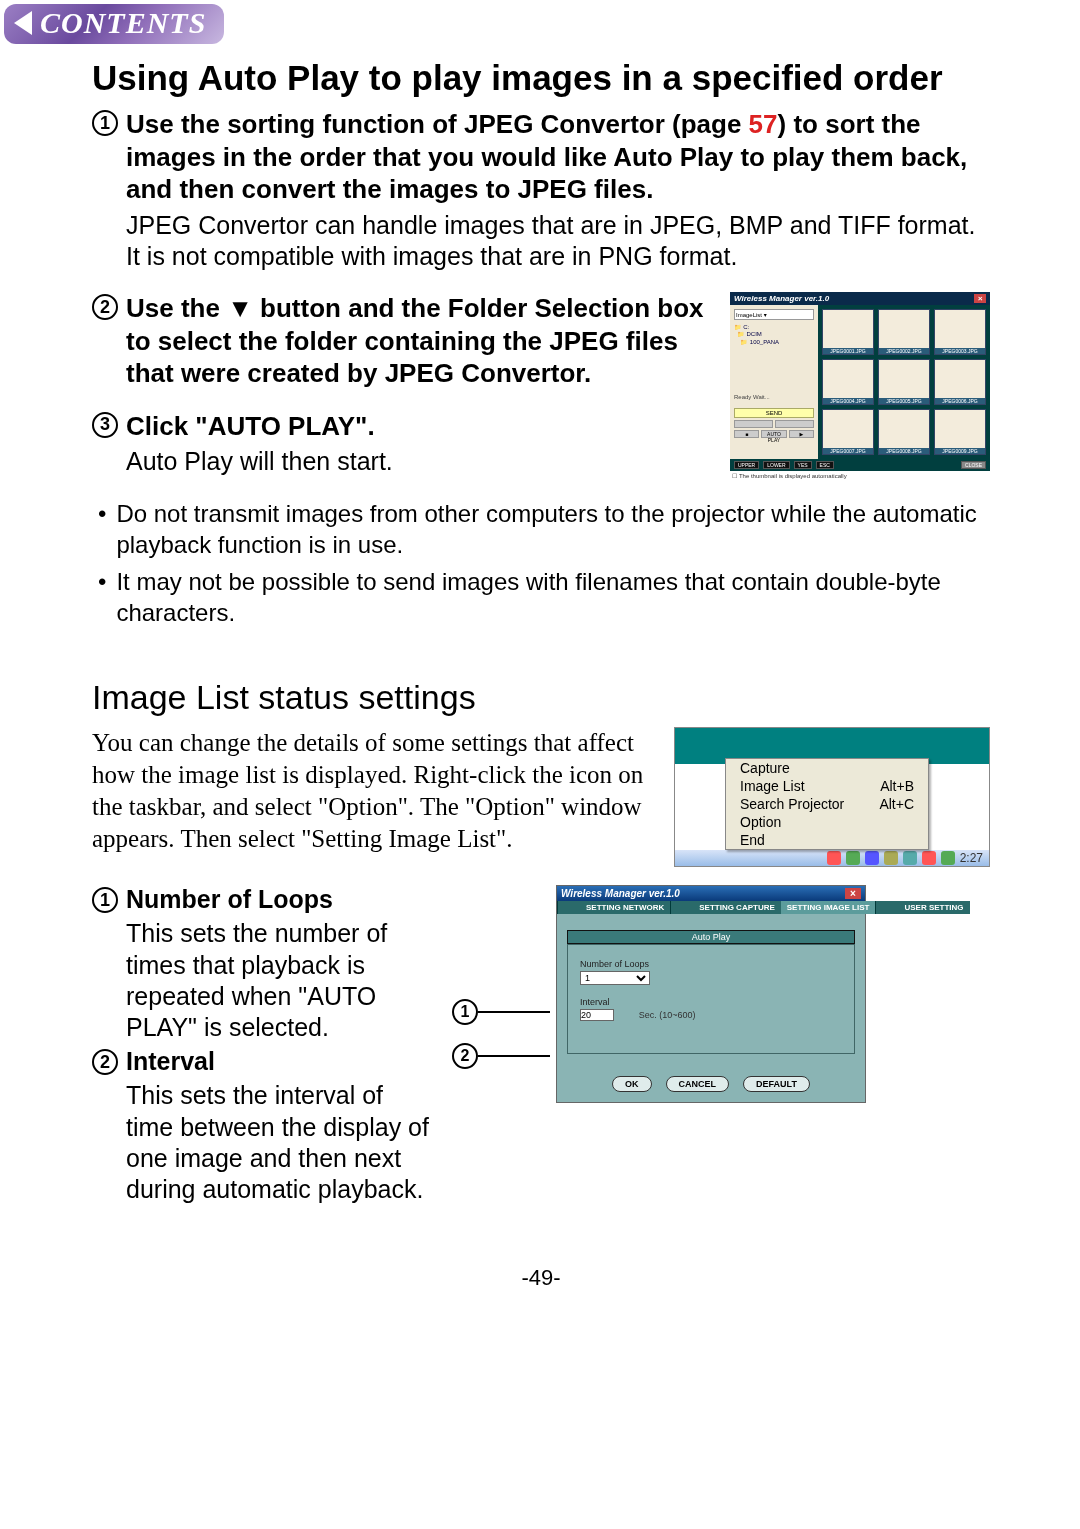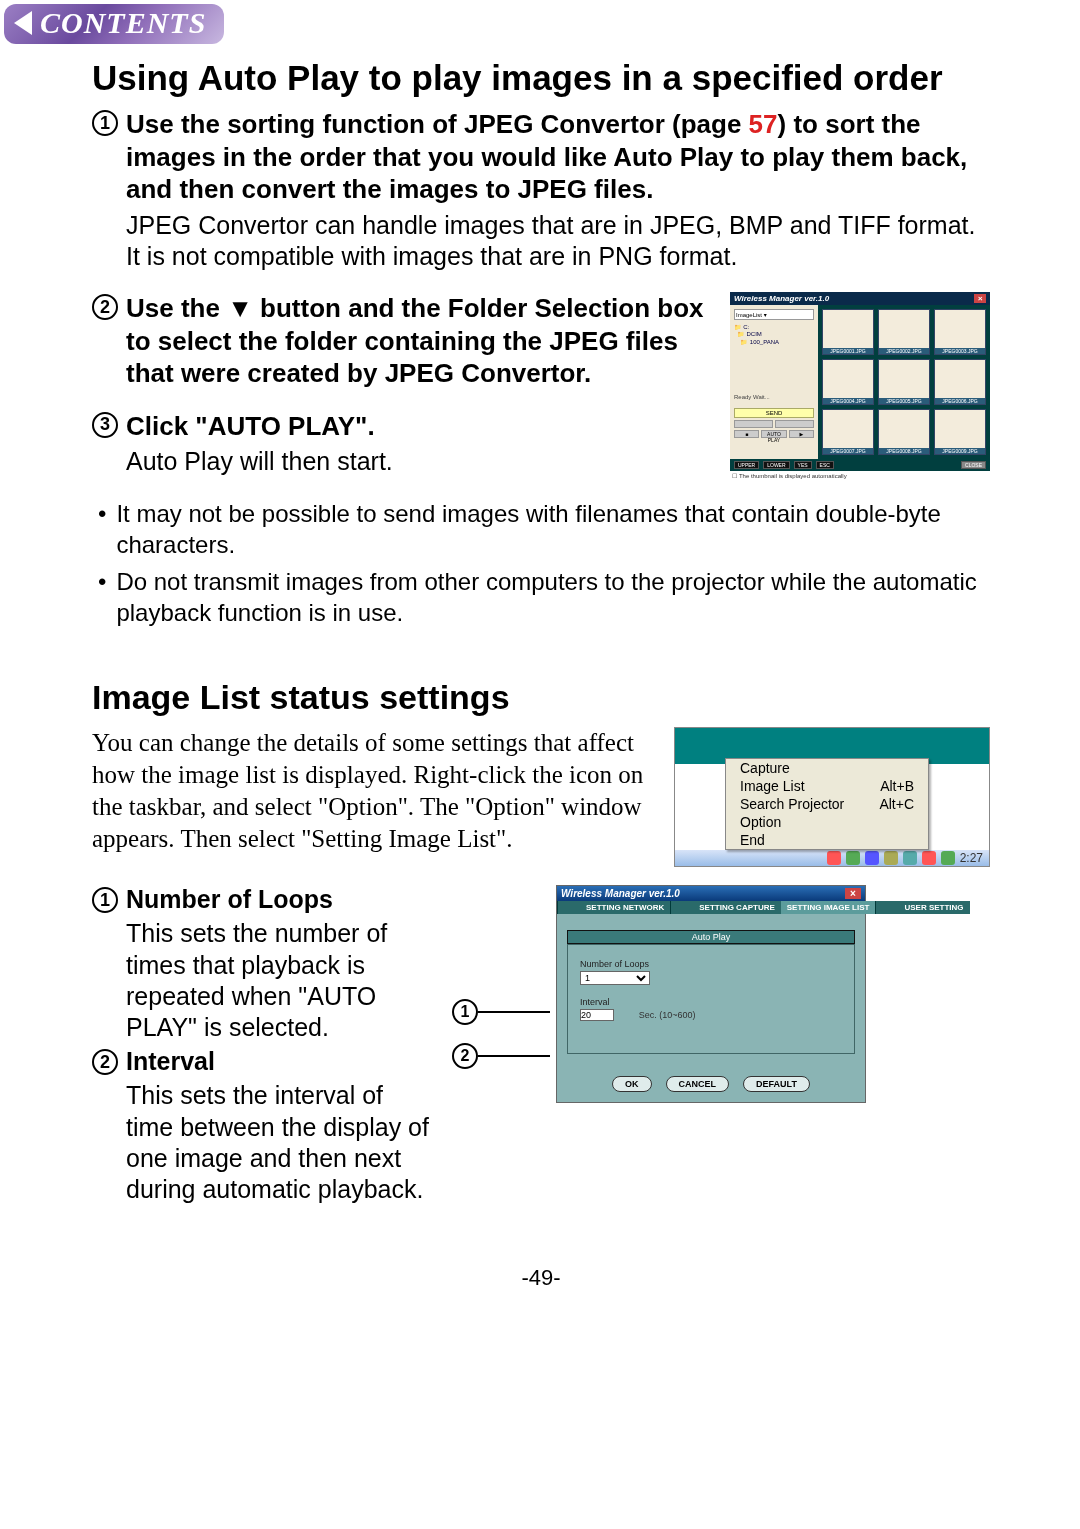--- a/index.html
+++ b/index.html
@@ -36,21 +36,21 @@
     padding: 0 90px 0 92px;
   }
   h1 {
     font-size: 35px;
     font-weight: bold;
     margin-bottom: 10px;
     line-height: 1.15;
   }
   h2 {
     font-size: 34px;
-    font-weight: bold;
+    font-weight: normal;
     margin: 50px 0 10px 0;
   }
   .step {
     margin-bottom: 20px;
   }
   .step-row {
     display: flex;
     align-items: flex-start;
   }
   .circ {
@@ -374,24 +374,24 @@
           <span>ESC</span>
           <span class="close">CLOSE</span>
         </div>
         <div class="footnote">☐ The thumbnail is displayed automatically</div>
       </div>
     </div>
   </div>
 
   <ul class="bullets">
     <li>
-        <span>It may not be possible to send images with filenames that contain double-byte characters.</span>
+        <span>Do not transmit images from other computers to the projector while the automatic playback function is in use.</span>
       </li>
     <li>
-        <span>Do not transmit images from other computers to the projector while the automatic playback function is in use.</span>
+        <span>It may not be possible to send images with filenames that contain double-byte characters.</span>
       </li>
   </ul>
 
   <h2>Image List status settings</h2>
 
   <div class="row2col">
     <div class="leftcol">
       <p class="intro-p">You can change the details of some settings that affect how the image list is displayed. Right-click the icon on the taskbar, and select "Option". The "Option" window appears. Then select "Setting Image List".</p>
     </div>
     <div class="rightcol">

